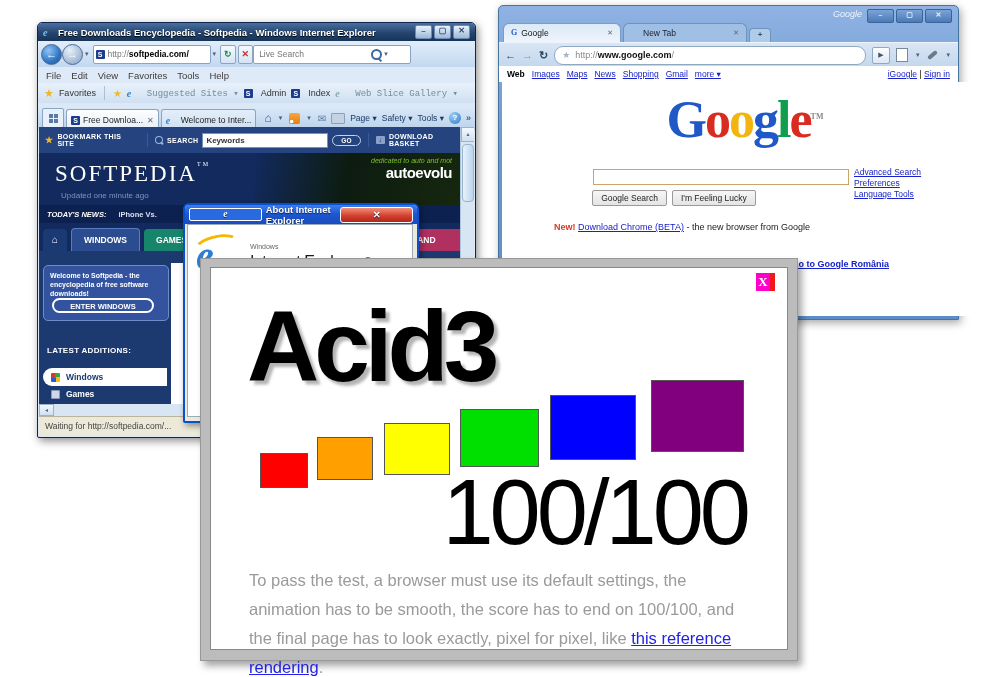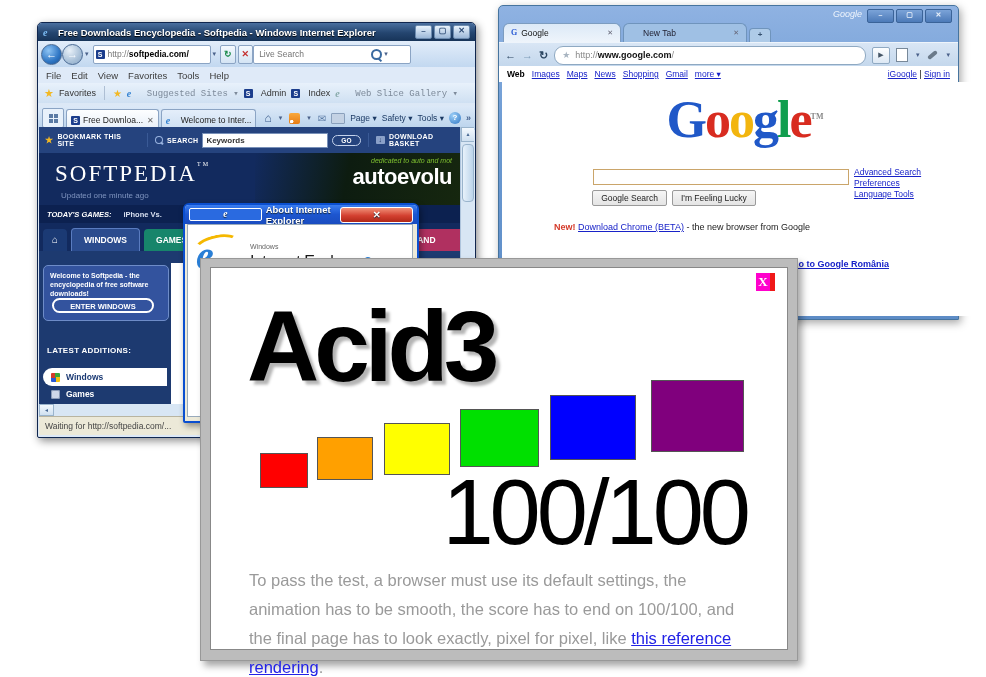--- a/index.html
+++ b/index.html
@@ -71,21 +71,21 @@
   .sp-mag{width:6px;height:6px;border:1.5px solid #9ab4e0;border-radius:50%;position:relative;}
   .sp-mag::after{content:"";position:absolute;left:5px;top:5px;width:1.5px;height:3px;background:#9ab4e0;transform:rotate(-45deg);}
   .dl-ic{width:9px;height:8px;background:#8aa0c8;border-radius:1px;color:#17305e;font:bold 7px/8px sans-serif;text-align:center;}
   .sp-header{left:0;top:26px;width:421px;height:52px;background:#122a5e;}
   .sp-logo{left:16px;top:8px;font-family:"Liberation Serif",serif;font-size:23px;color:#fff;letter-spacing:2px;}
   .sp-tm{font-size:6px;vertical-align:top;}
   .sp-updated{left:22px;top:38px;font-size:8px;color:#7f94bf;}
   .sp-ad{left:216px;top:0;width:205px;height:52px;background:linear-gradient(100deg,#122a5e 0%,#0d1c10 45%,#16270f 100%);
     text-align:right;padding:4px 8px 0 0;box-sizing:border-box;}
   .ad-tag{font-style:italic;font-size:7px;color:#7fc030;}
-  .ad-brand{font-size:22px;font-weight:bold;color:#fff;letter-spacing:-.5px;}
+  .ad-brand{font-size:15px;font-weight:bold;color:#fff;letter-spacing:-.5px;}
   .sp-news{left:0;top:78px;width:421px;height:18px;background:#0c2150;display:flex;align-items:center;gap:12px;padding:0 8px;}
   .news-label{color:#fff;font-size:7.5px;font-weight:bold;font-style:italic;}
   .news-item{color:#d8e0f0;font-size:7.5px;font-weight:bold;}
   .sp-tabs{left:0;top:96px;width:421px;height:28px;background:#122a5e;display:flex;align-items:flex-end;gap:4px;padding:0 4px;}
   .sp-tab{height:22px;border-radius:4px 4px 0 0;color:#fff;font-size:8.5px;font-weight:bold;line-height:22px;padding:0 12px;}
   .tab-home{background:#1b3a74;padding:0 9px;font-size:10px;}
   .tab-win{background:#2b4c8e;border:1px solid #5a7cc0;border-bottom:0;}
   .tab-games{background:#17856b;}
   .tab-mobile{background:#7b4a9e;position:absolute;left:300px;bottom:0;}
   .tab-hand{background:#b03060;position:absolute;left:360px;bottom:0;width:70px;box-sizing:border-box;}
@@ -283,21 +283,21 @@
     </div>
     <div class="sp-header abs">
       <div class="sp-ad abs">
         <div class="ad-tag">dedicated to auto and mot</div>
         <div class="ad-brand">autoevolu</div>
       </div>
       <div class="sp-logo abs"><span>SOFTPEDIA</span><sup class="sp-tm">TM</sup></div>
       <div class="sp-updated abs">Updated one minute ago</div>
     </div>
     <div class="sp-news abs">
-      <span class="news-label">TODAY'S GAMES:</span>
+      <span class="news-label">TODAY'S NEWS:</span>
       <span class="news-item">iPhone Vs.</span>
     </div>
     <div class="sp-tabs abs">
       <span class="sp-tab tab-home">⌂</span>
       <span class="sp-tab tab-win">WINDOWS</span>
       <span class="sp-tab tab-games">GAMES</span>
       <span class="sp-tab tab-mobile">MOBILE</span>
       <span class="sp-tab tab-hand">HAND</span>
     </div>
     <div class="sp-white abs"></div>

